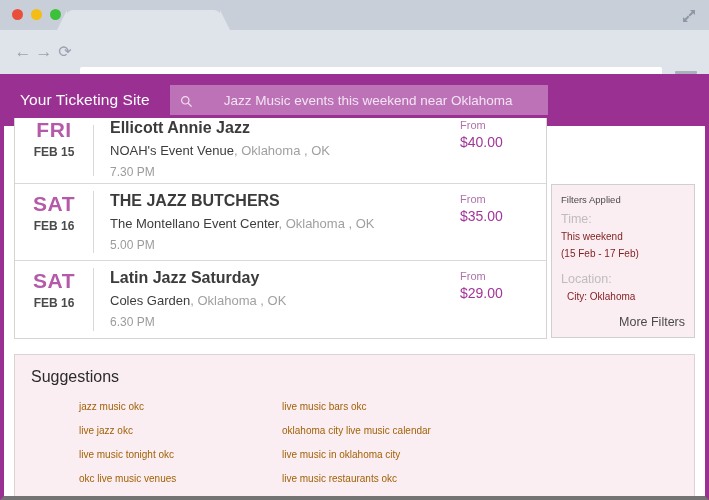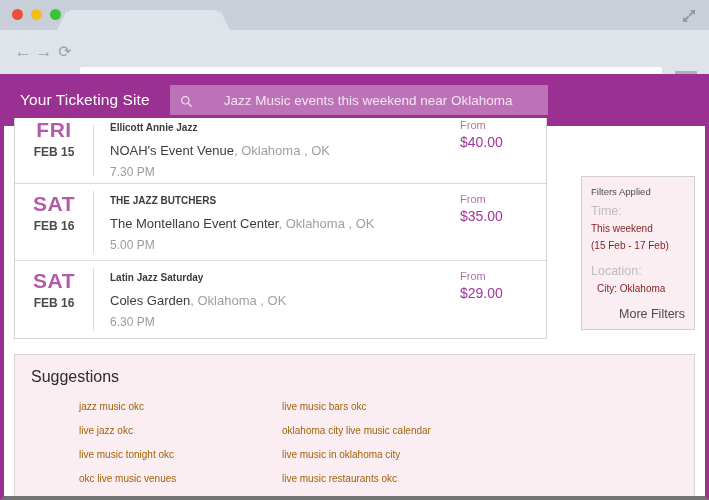--- a/index.html
+++ b/index.html
@@ -257,21 +257,21 @@
   }
 
   .ev-main {
     flex: 1 1 auto;
     padding-left: 16px;
     padding-top: 7px;
     overflow: hidden;
   }
   .event-row.clipped .ev-main { padding-top: 0; }
   .ev-title {
-    font-size: 10px;
+    font-size: 16px;
     font-weight: bold;
     color: #3b3b3b;
     line-height: 20px;
     white-space: nowrap;
   }
   .ev-venue {
     font-size: 13px;
     color: #3d3d3d;
     line-height: 20px;
     margin-top: 3px;
@@ -304,22 +304,22 @@
   }
   .ev-amount {
     font-size: 14px;
     color: #a2359a;
     line-height: 18px;
   }
 
   
   .filters {
     position: absolute;
-    right: 10px; top: 50px;
-    width: 114px;
+    right: 10px; top: 58px;
+    width: 144px;
     background: #fbeef3;
     border: 1px solid #cfcfcf;
     box-sizing: border-box;
     padding: 8px 9px 6px 9px;
   }
   .filters-title {
     font-size: 9.5px;
     color: #4a4a4a;
     line-height: 14px;
     margin-bottom: 4px;

